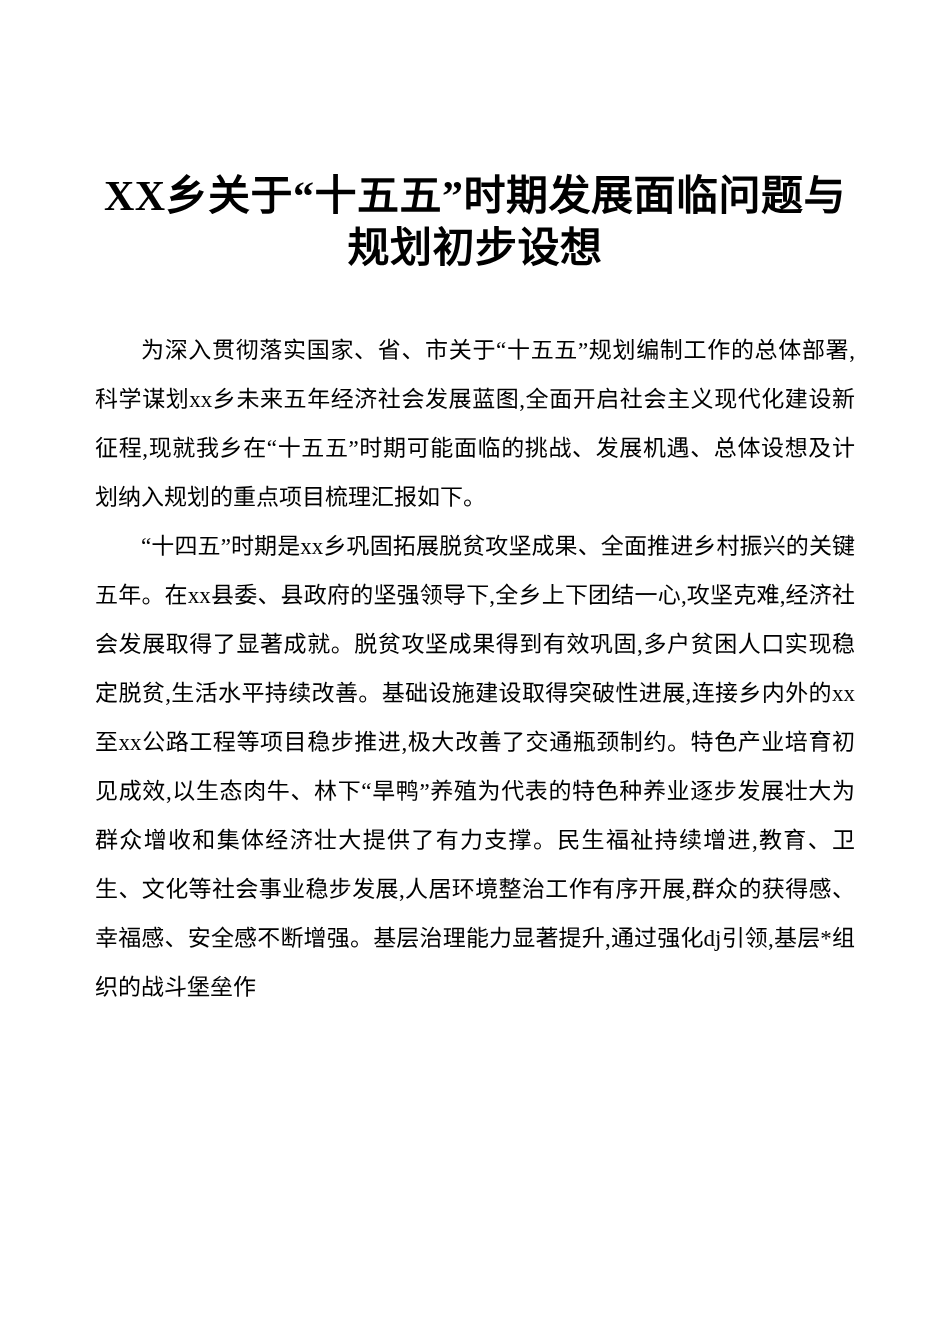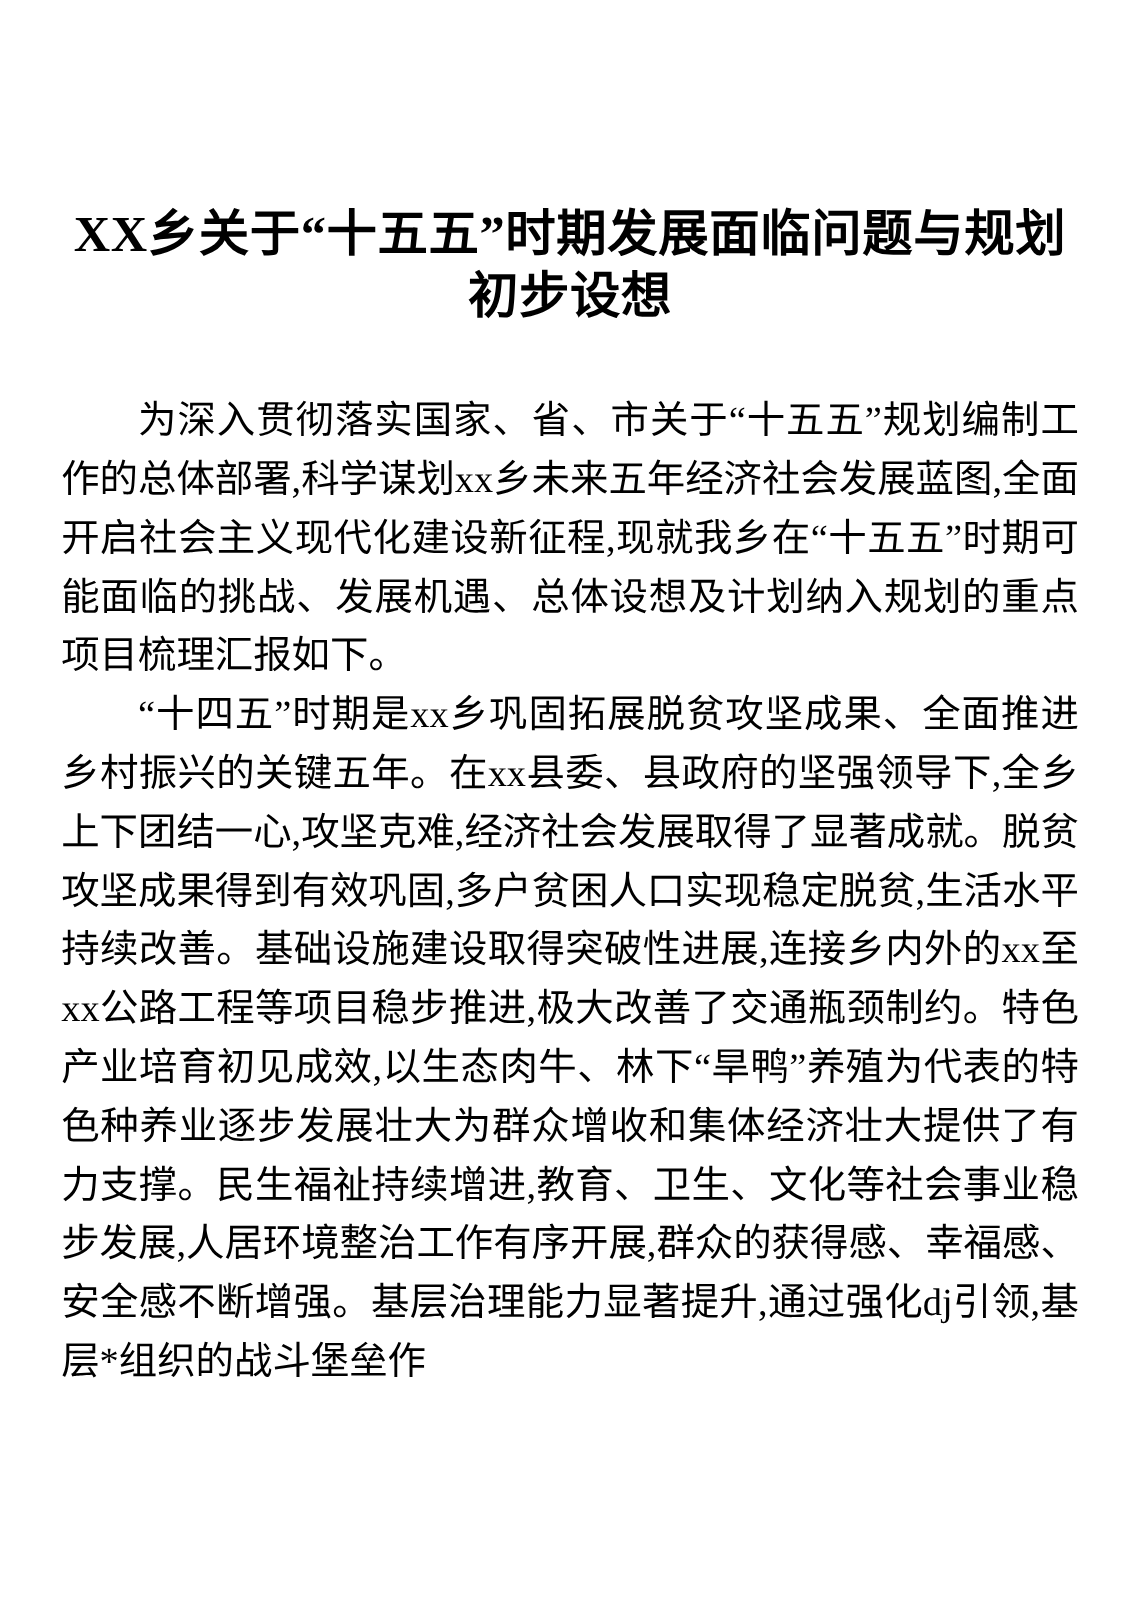--- a/index.html
+++ b/index.html
@@ -8,38 +8,38 @@
     background: #ffffff;
   }
   .page {
     position: relative;
     width: 950px;
     height: 1344px;
     margin: 0 auto;
     background: #ffffff;
     overflow: hidden;
     box-sizing: border-box;
-    padding: 0 51px;
+    padding: 0 95px;
     font-family: "Liberation Serif", "DejaVu Serif", serif;
     color: #000000;
   }
   .doc-title {
     margin: 170px 0 0 0;
     font-size: 42px;
     line-height: 52px;
     font-weight: bold;
     text-align: center;
     letter-spacing: 0.5px;
   }
   .doc-body {
     margin-top: 52px;
   }
   .doc-body p {
     margin: 0;
-    font-size: 32px;
+    font-size: 23px;
     line-height: 49px;
     text-align: justify;
     text-indent: 2em;
     font-weight: normal;
     word-break: break-all;
   }
 </style>
 </head>
 <body>
 

